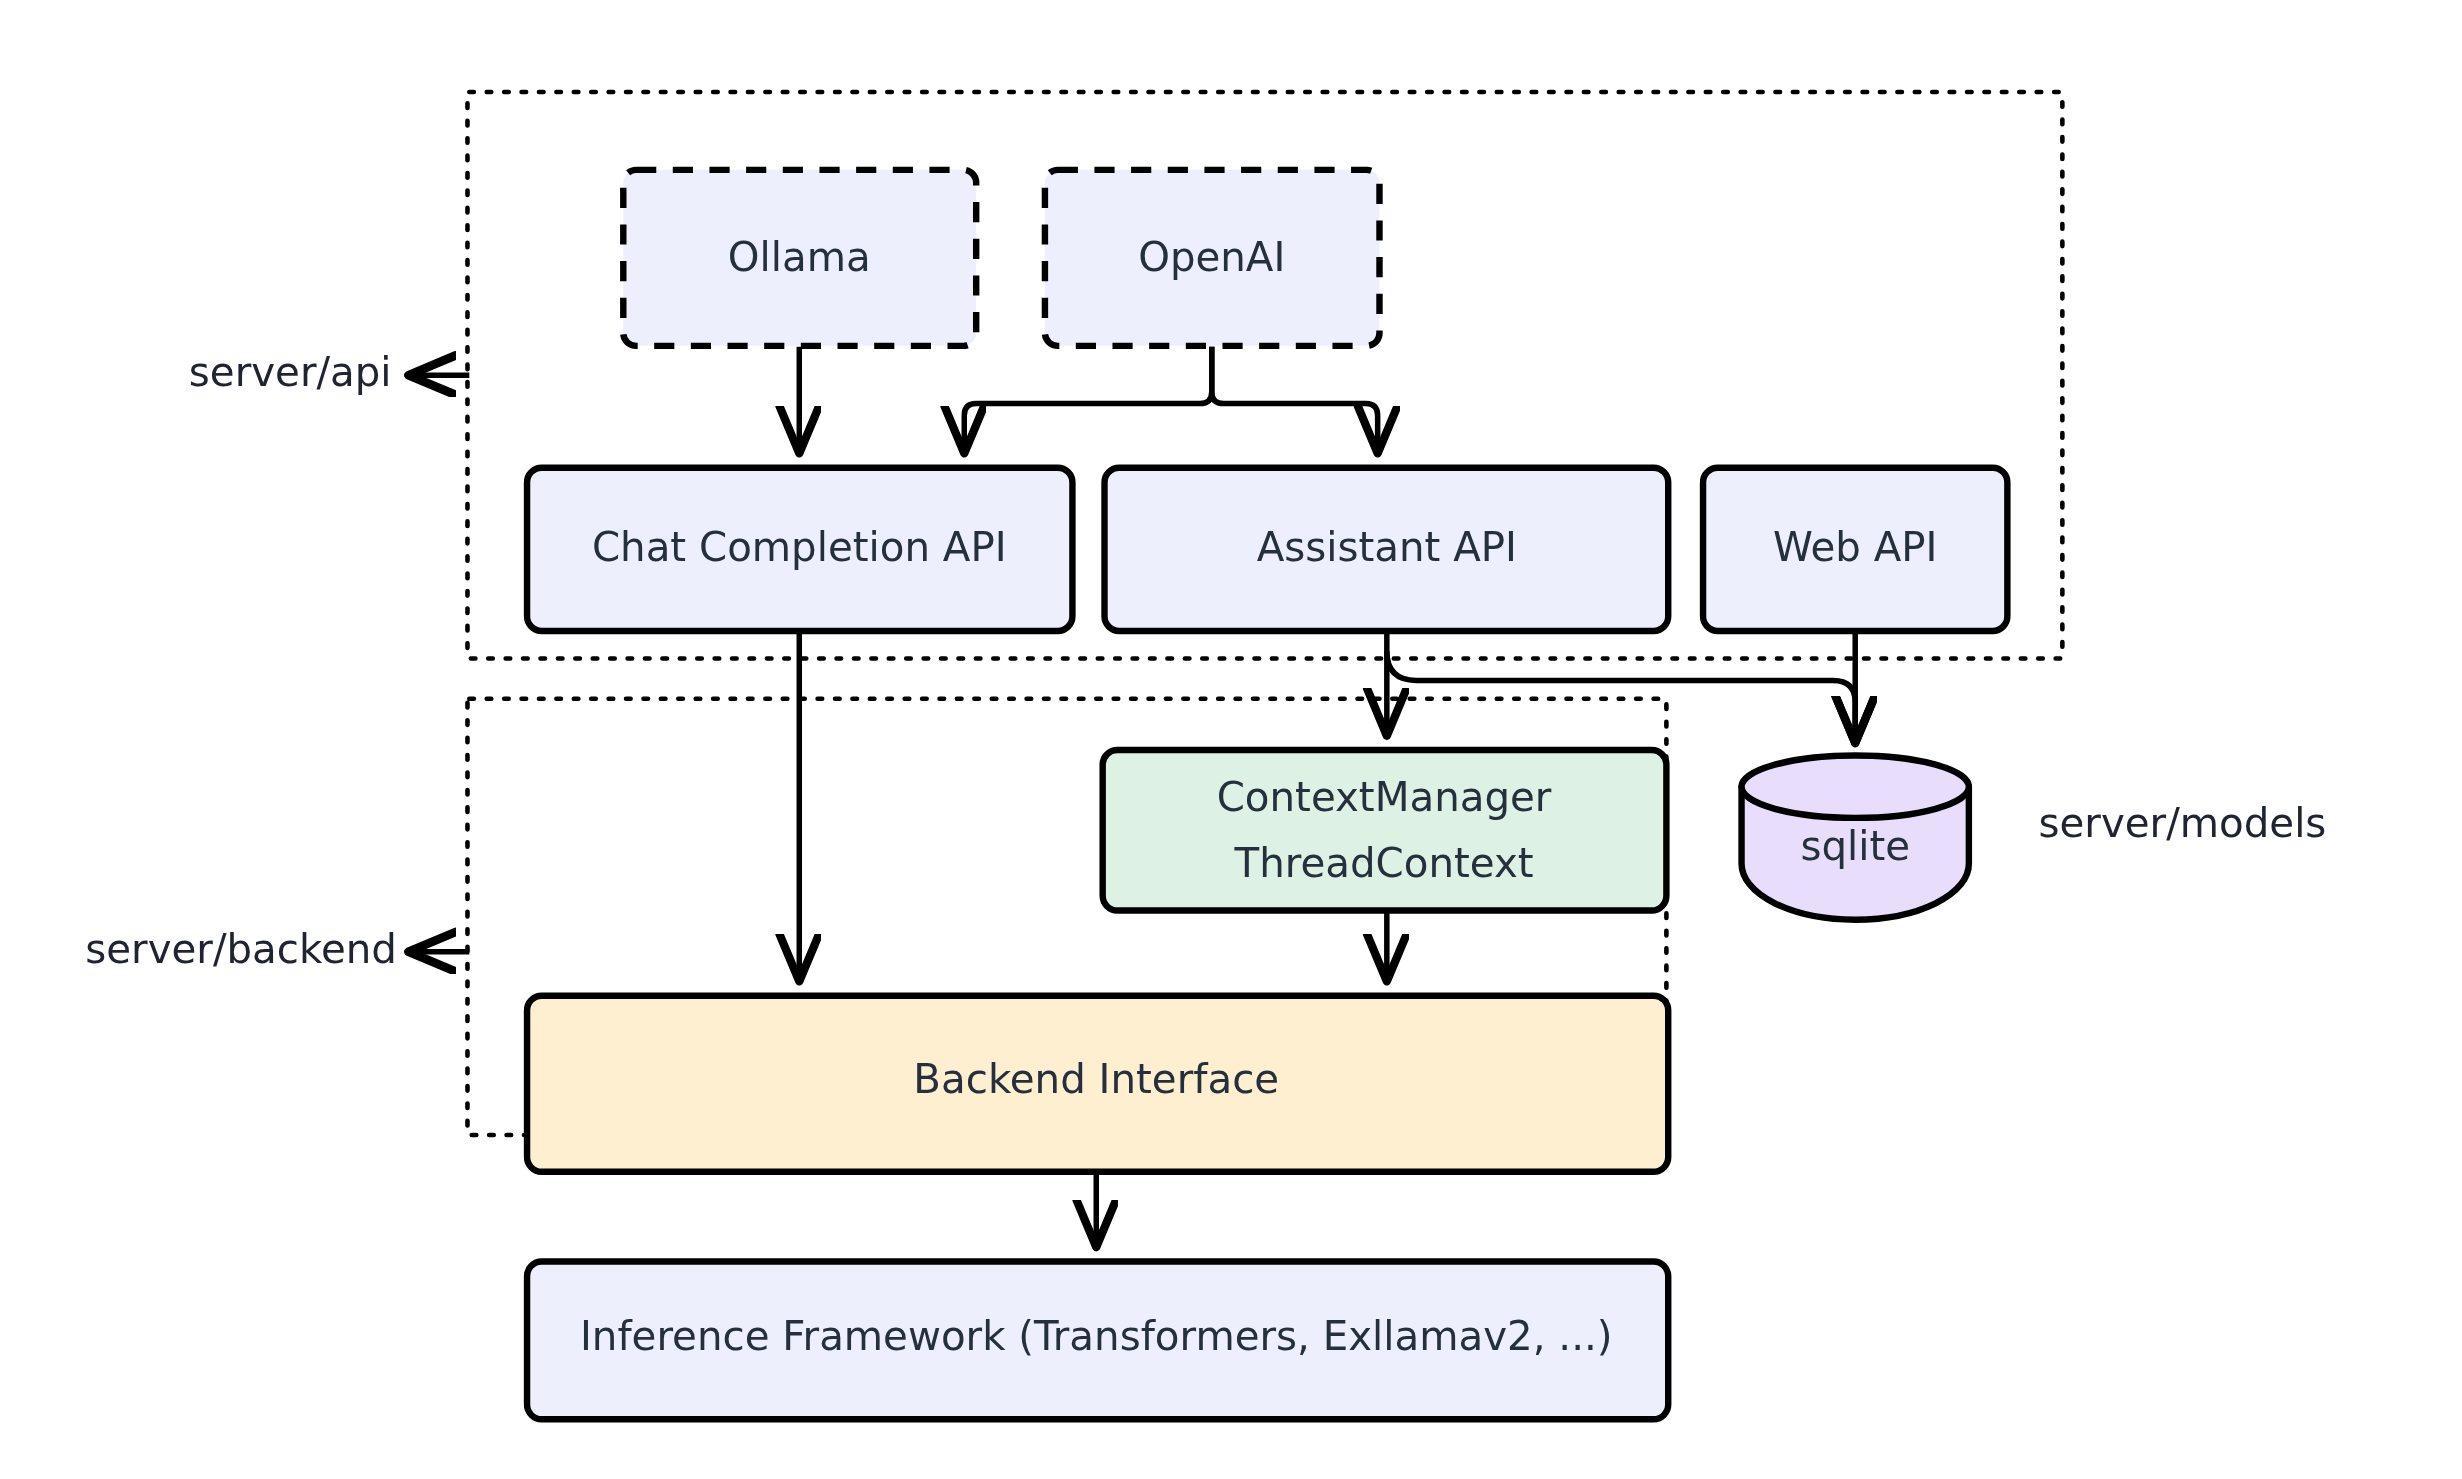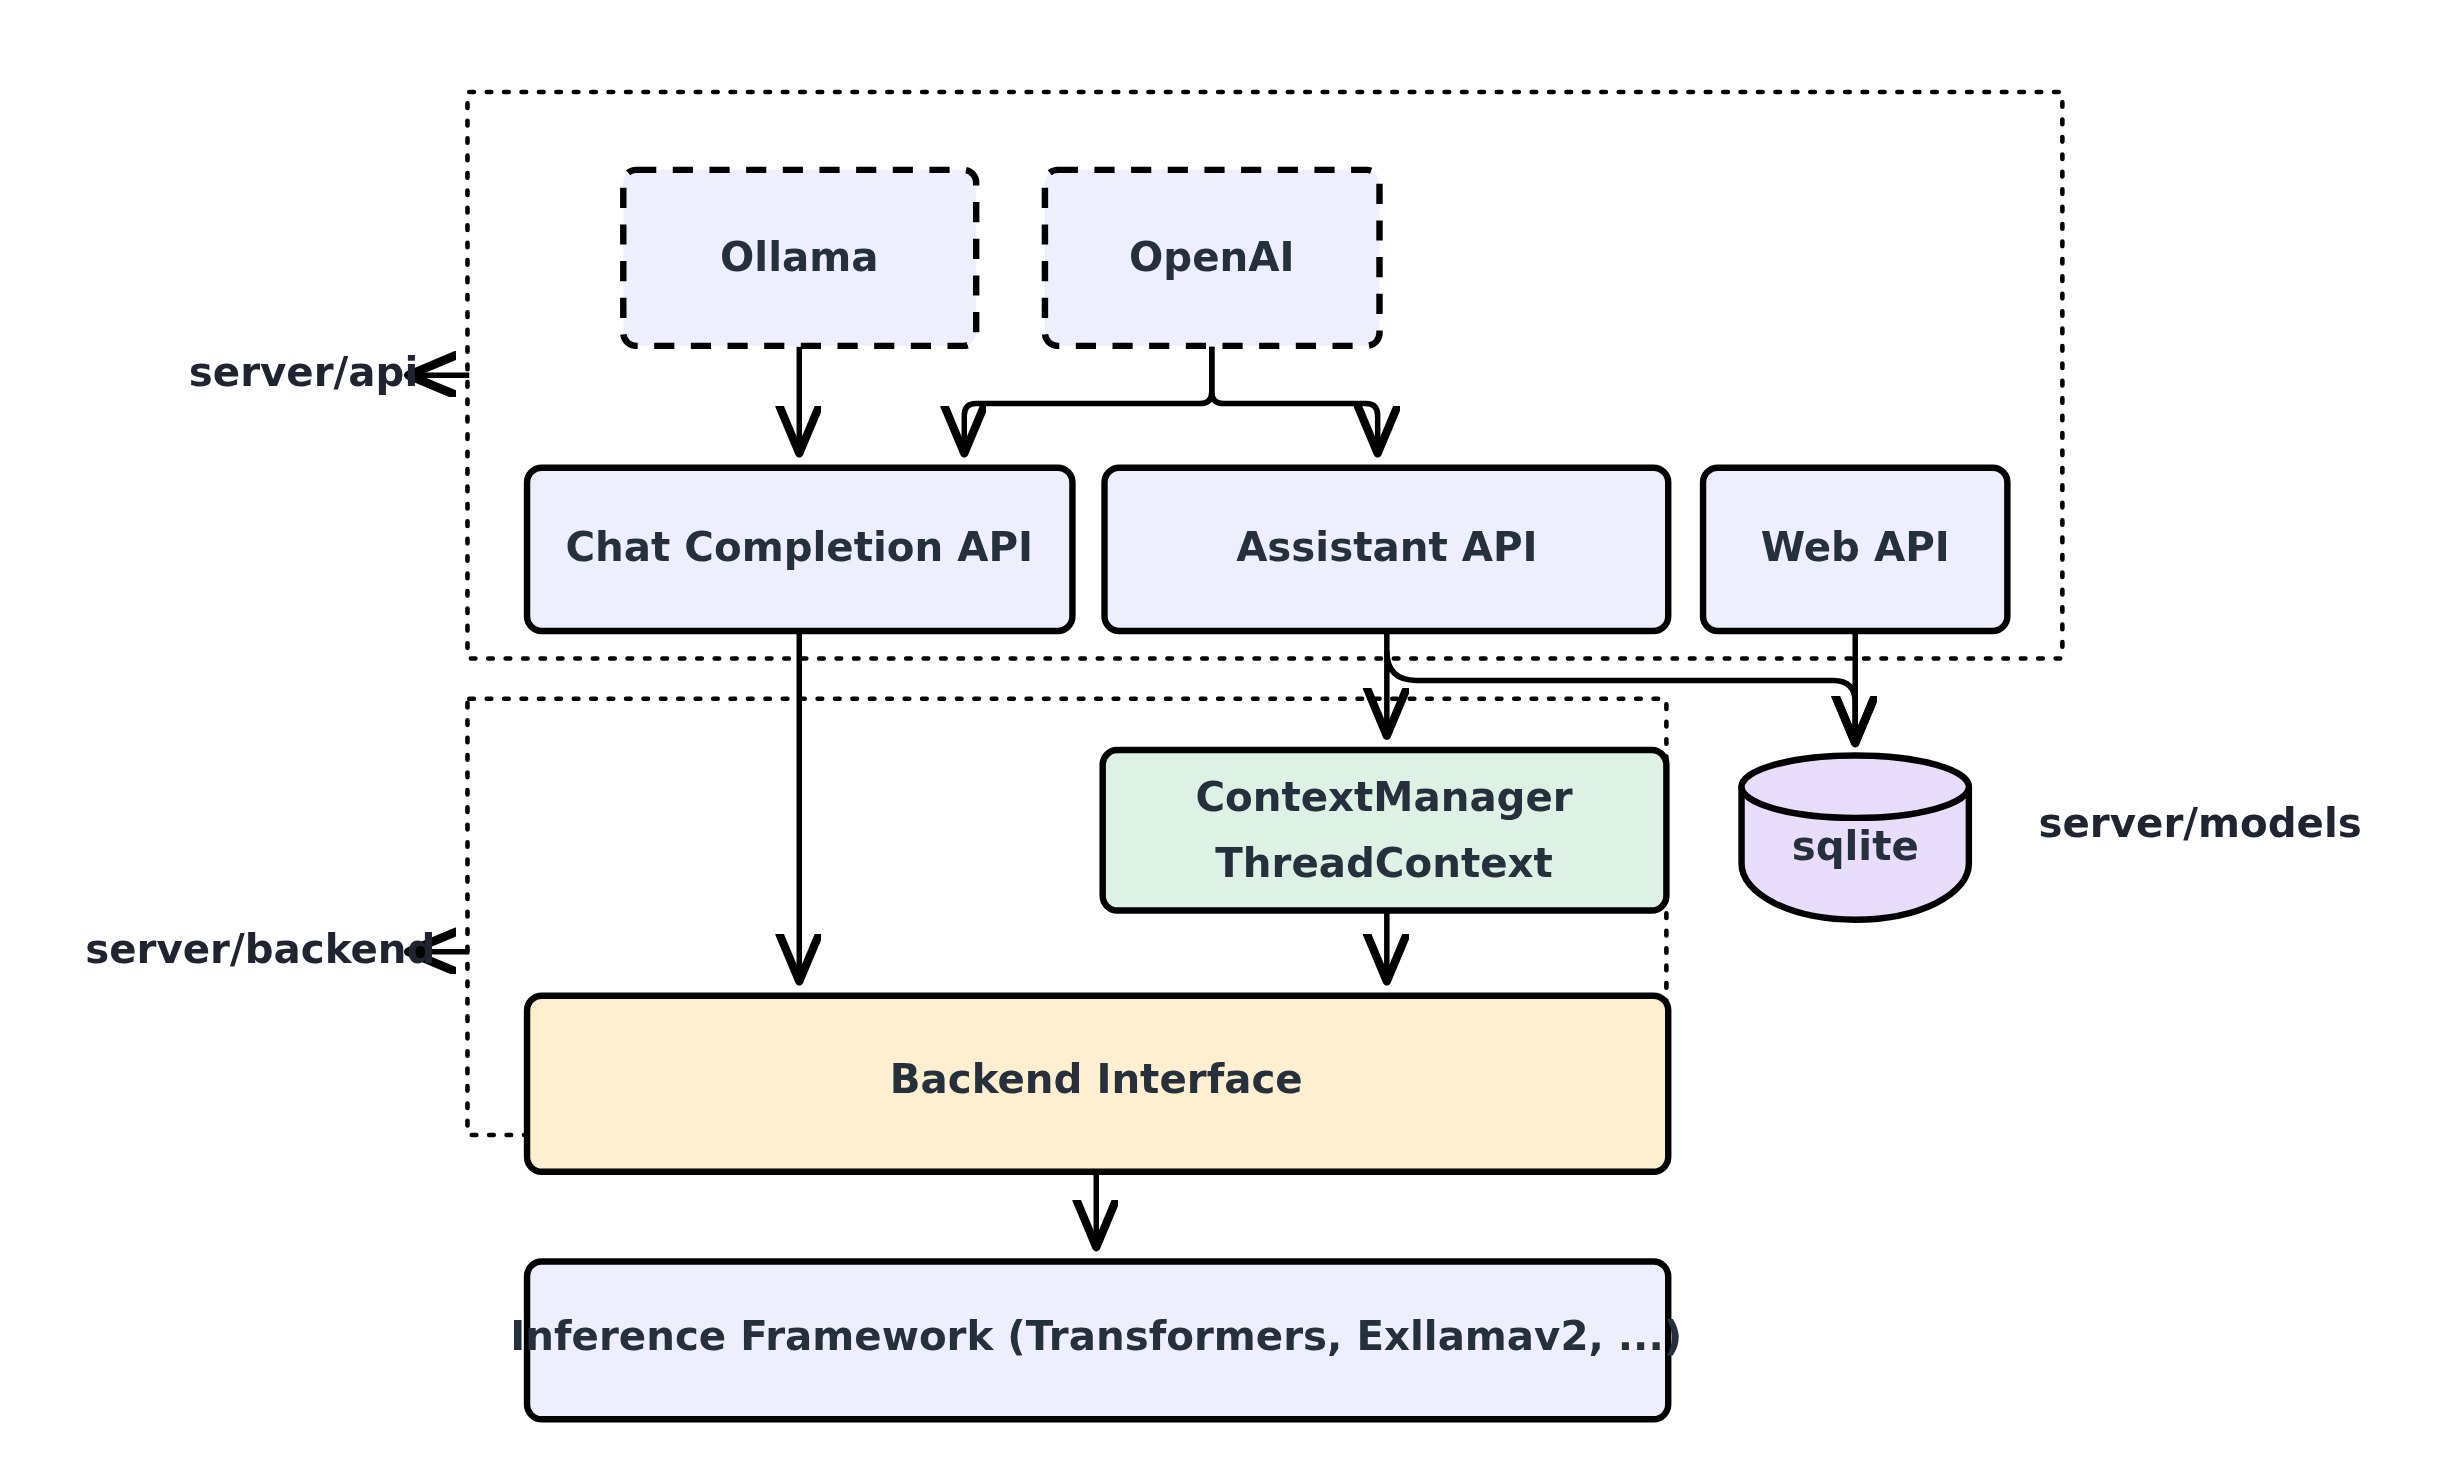--- a/index.html
+++ b/index.html
@@ -4,21 +4,21 @@
 <title>Architecture Diagram</title>
 <style>
   html,body{margin:0;padding:0;background:#ffffff;}
   body{
     width:2462px;height:1480px;
     font-family:"DejaVu Sans","Liberation Sans",sans-serif;
     color:#1f2430;
     overflow:hidden;
     position:relative;
   }
-  #stage{position:absolute;left:0;top:0;width:2462px;height:1077px;font-weight:bold;}
+  #stage{position:absolute;left:0;top:0;width:2462px;height:1077px;}
   svg#diagram{position:absolute;left:0;top:0;width:2462px;height:1480px;}
 
   .node-label{
     font-size:44px;
     fill:#26303d;
     text-anchor:middle;
     dominant-baseline:middle;
     font-family:"DejaVu Sans","Liberation Sans",sans-serif;
   }
   .group-label{

